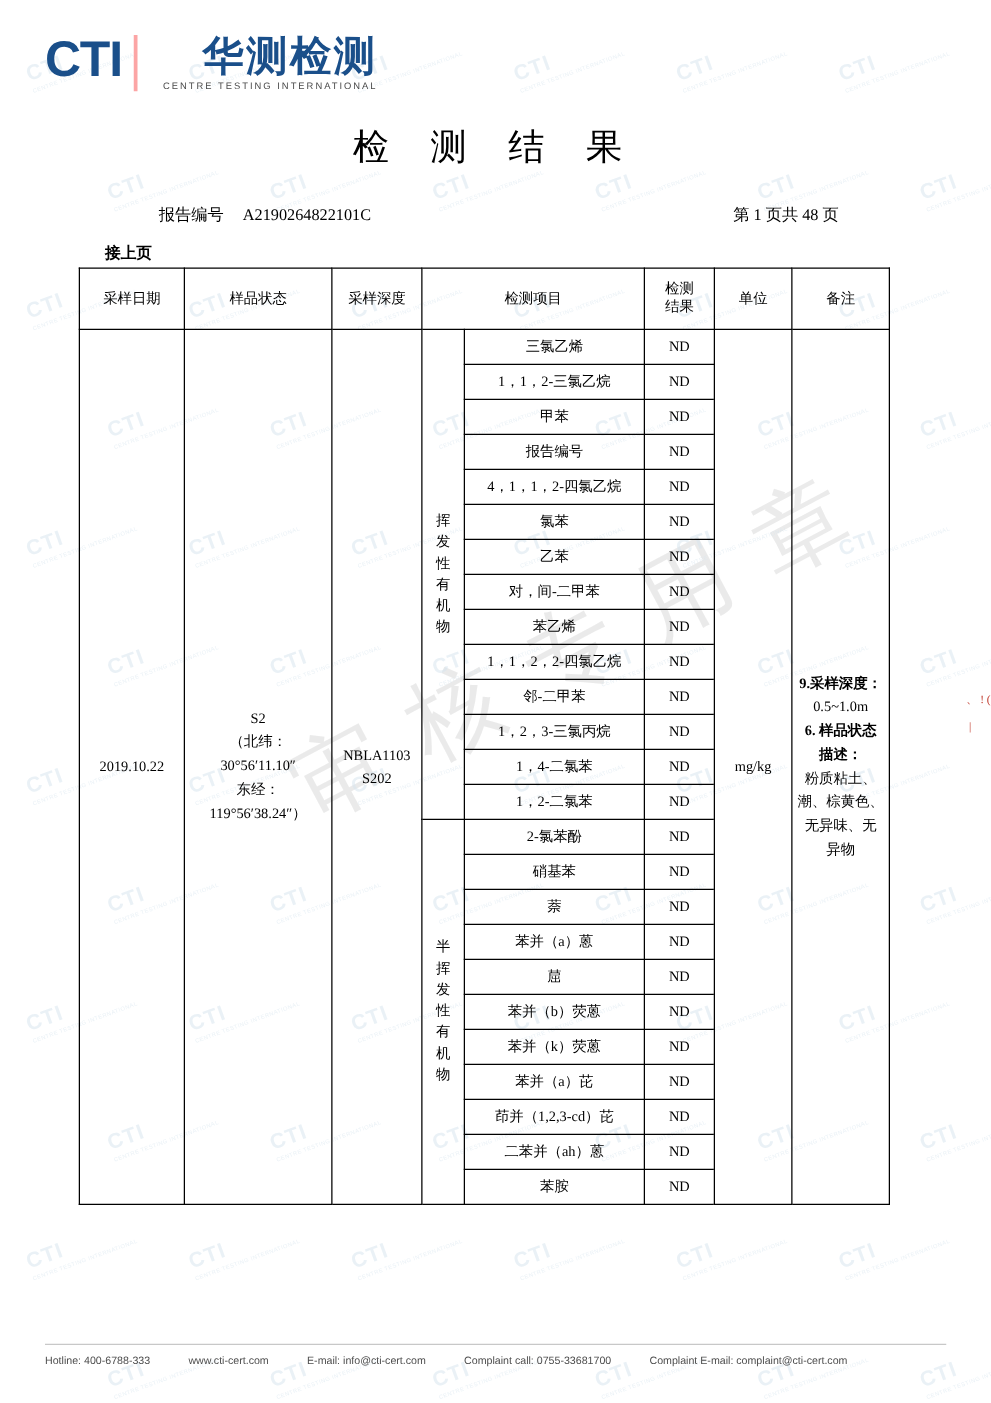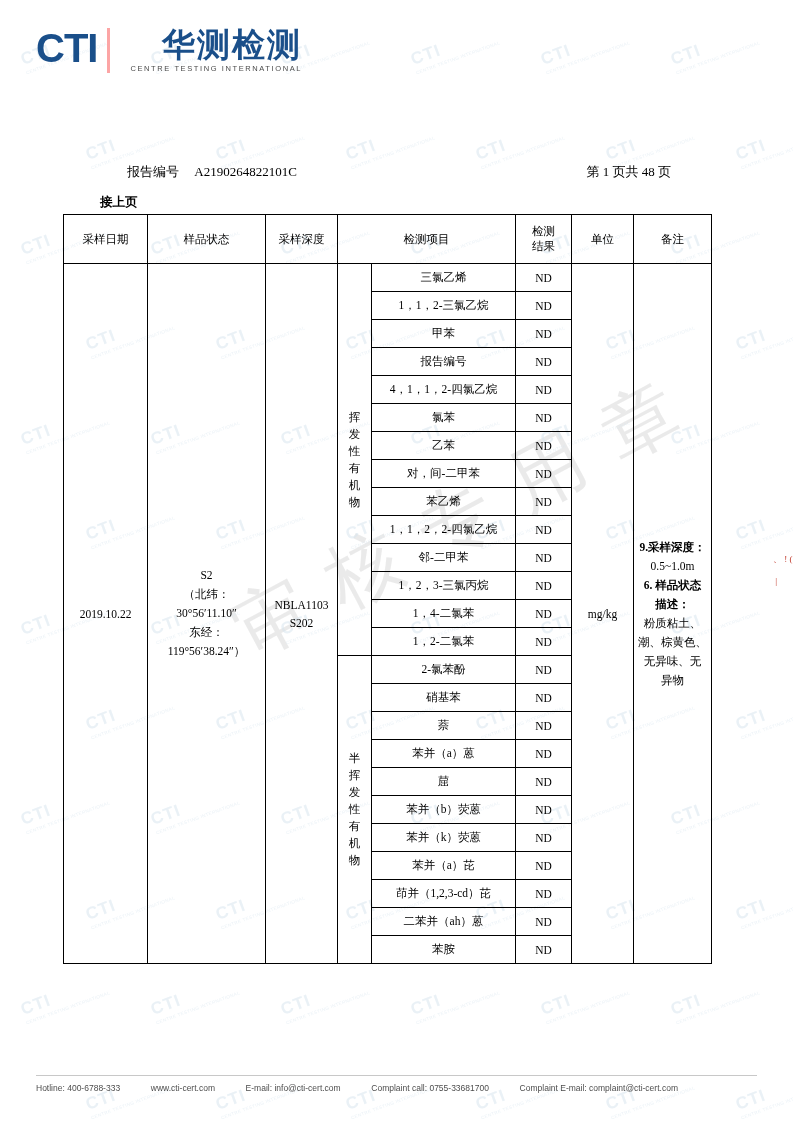--- a/index.html
+++ b/index.html
@@ -131,21 +131,21 @@
   .report-no .value { font-family: "Liberation Serif", serif; }
   .page-no {
     position: absolute;
     right: 122px;
     top: 0;
     white-space: nowrap;
   }
 
   .continued {
     position: absolute;
-    left: 100px;
+    left: 84px;
     top: 194px;
     font-size: 12.5px;
     font-weight: bold;
   }
 
   
   .tbl-wrap {
     position: absolute;
     left: 63px;
     top: 214px;
@@ -320,20 +320,21 @@
 <div class="page">
 
   <div class="logo-wrap">
     <div class="logo-cti">CTI</div>
     <div class="logo-cn-block">
       <div class="logo-cn">华测检测</div>
       <div class="logo-en">CENTRE TESTING INTERNATIONAL</div>
     </div>
   </div>
 
+  <div class="doc-title">检 测 结 果</div>
 
   <div class="meta-row">
     <div class="report-no">
       <span class="label">报告编号</span>
       <span class="value">A2190264822101C</span>
     </div>
     <div class="page-no">第 1 页共 48 页</div>
   </div>
 
   <div class="continued">接上页</div>

